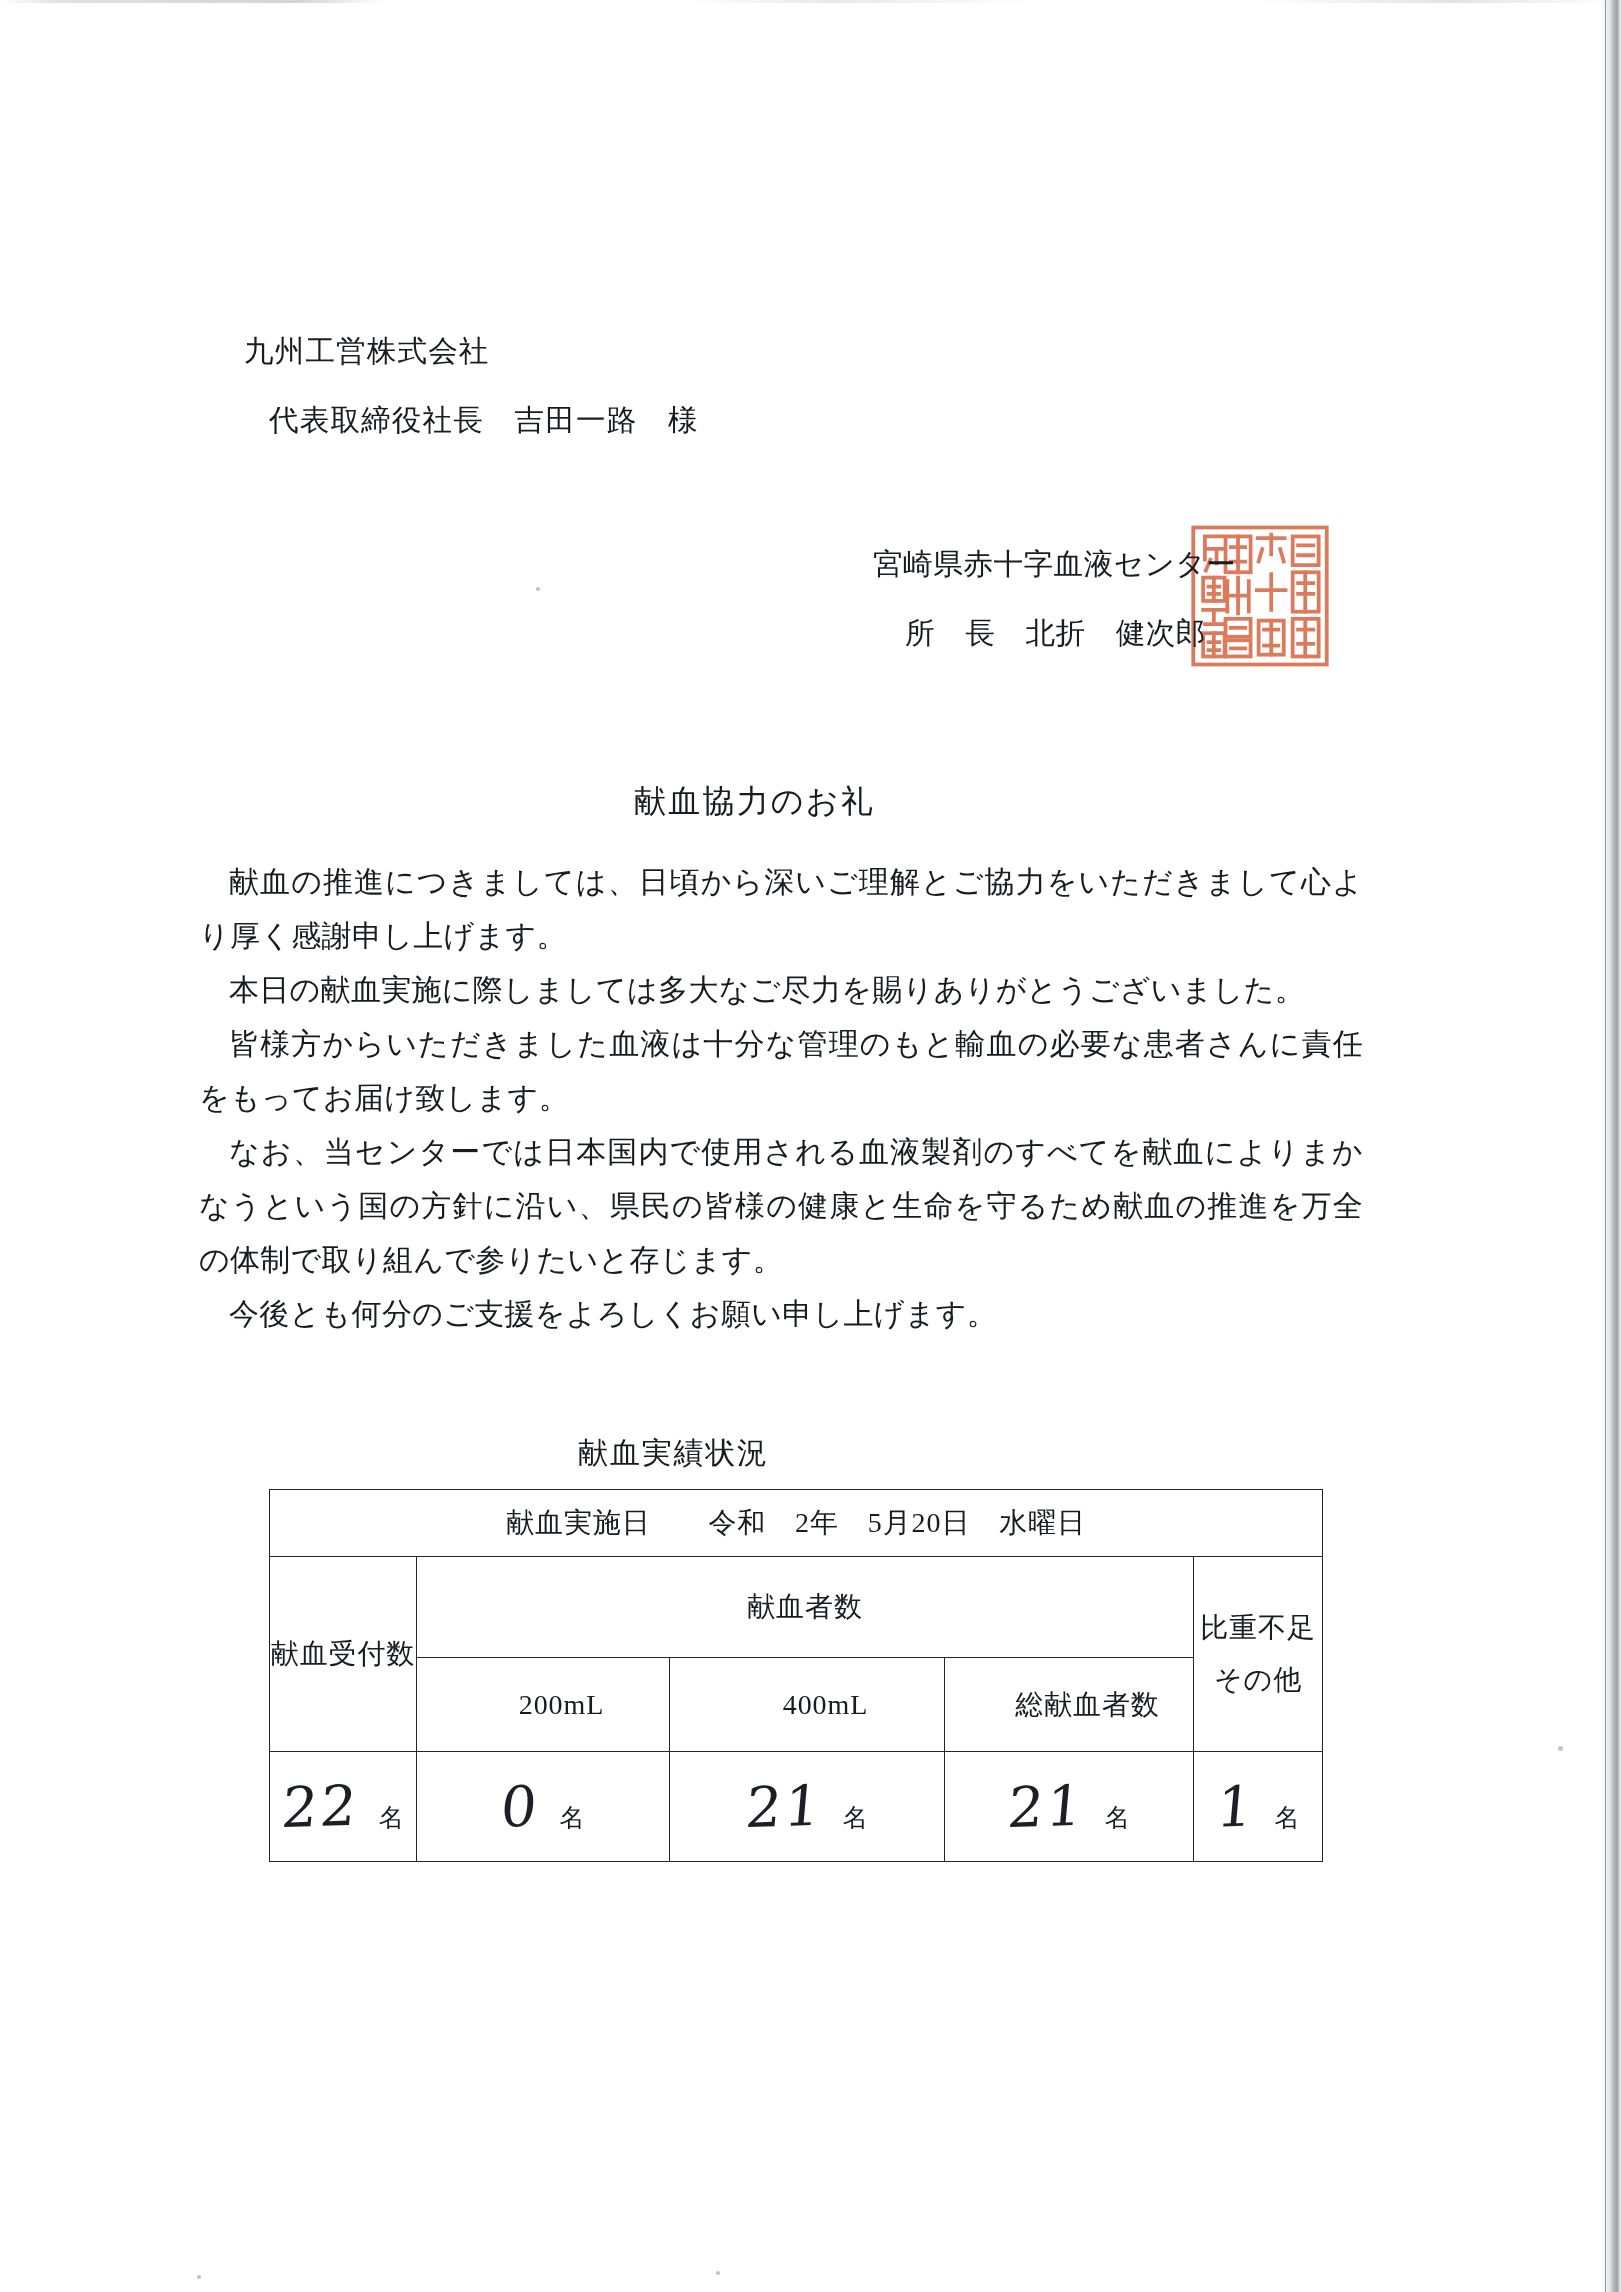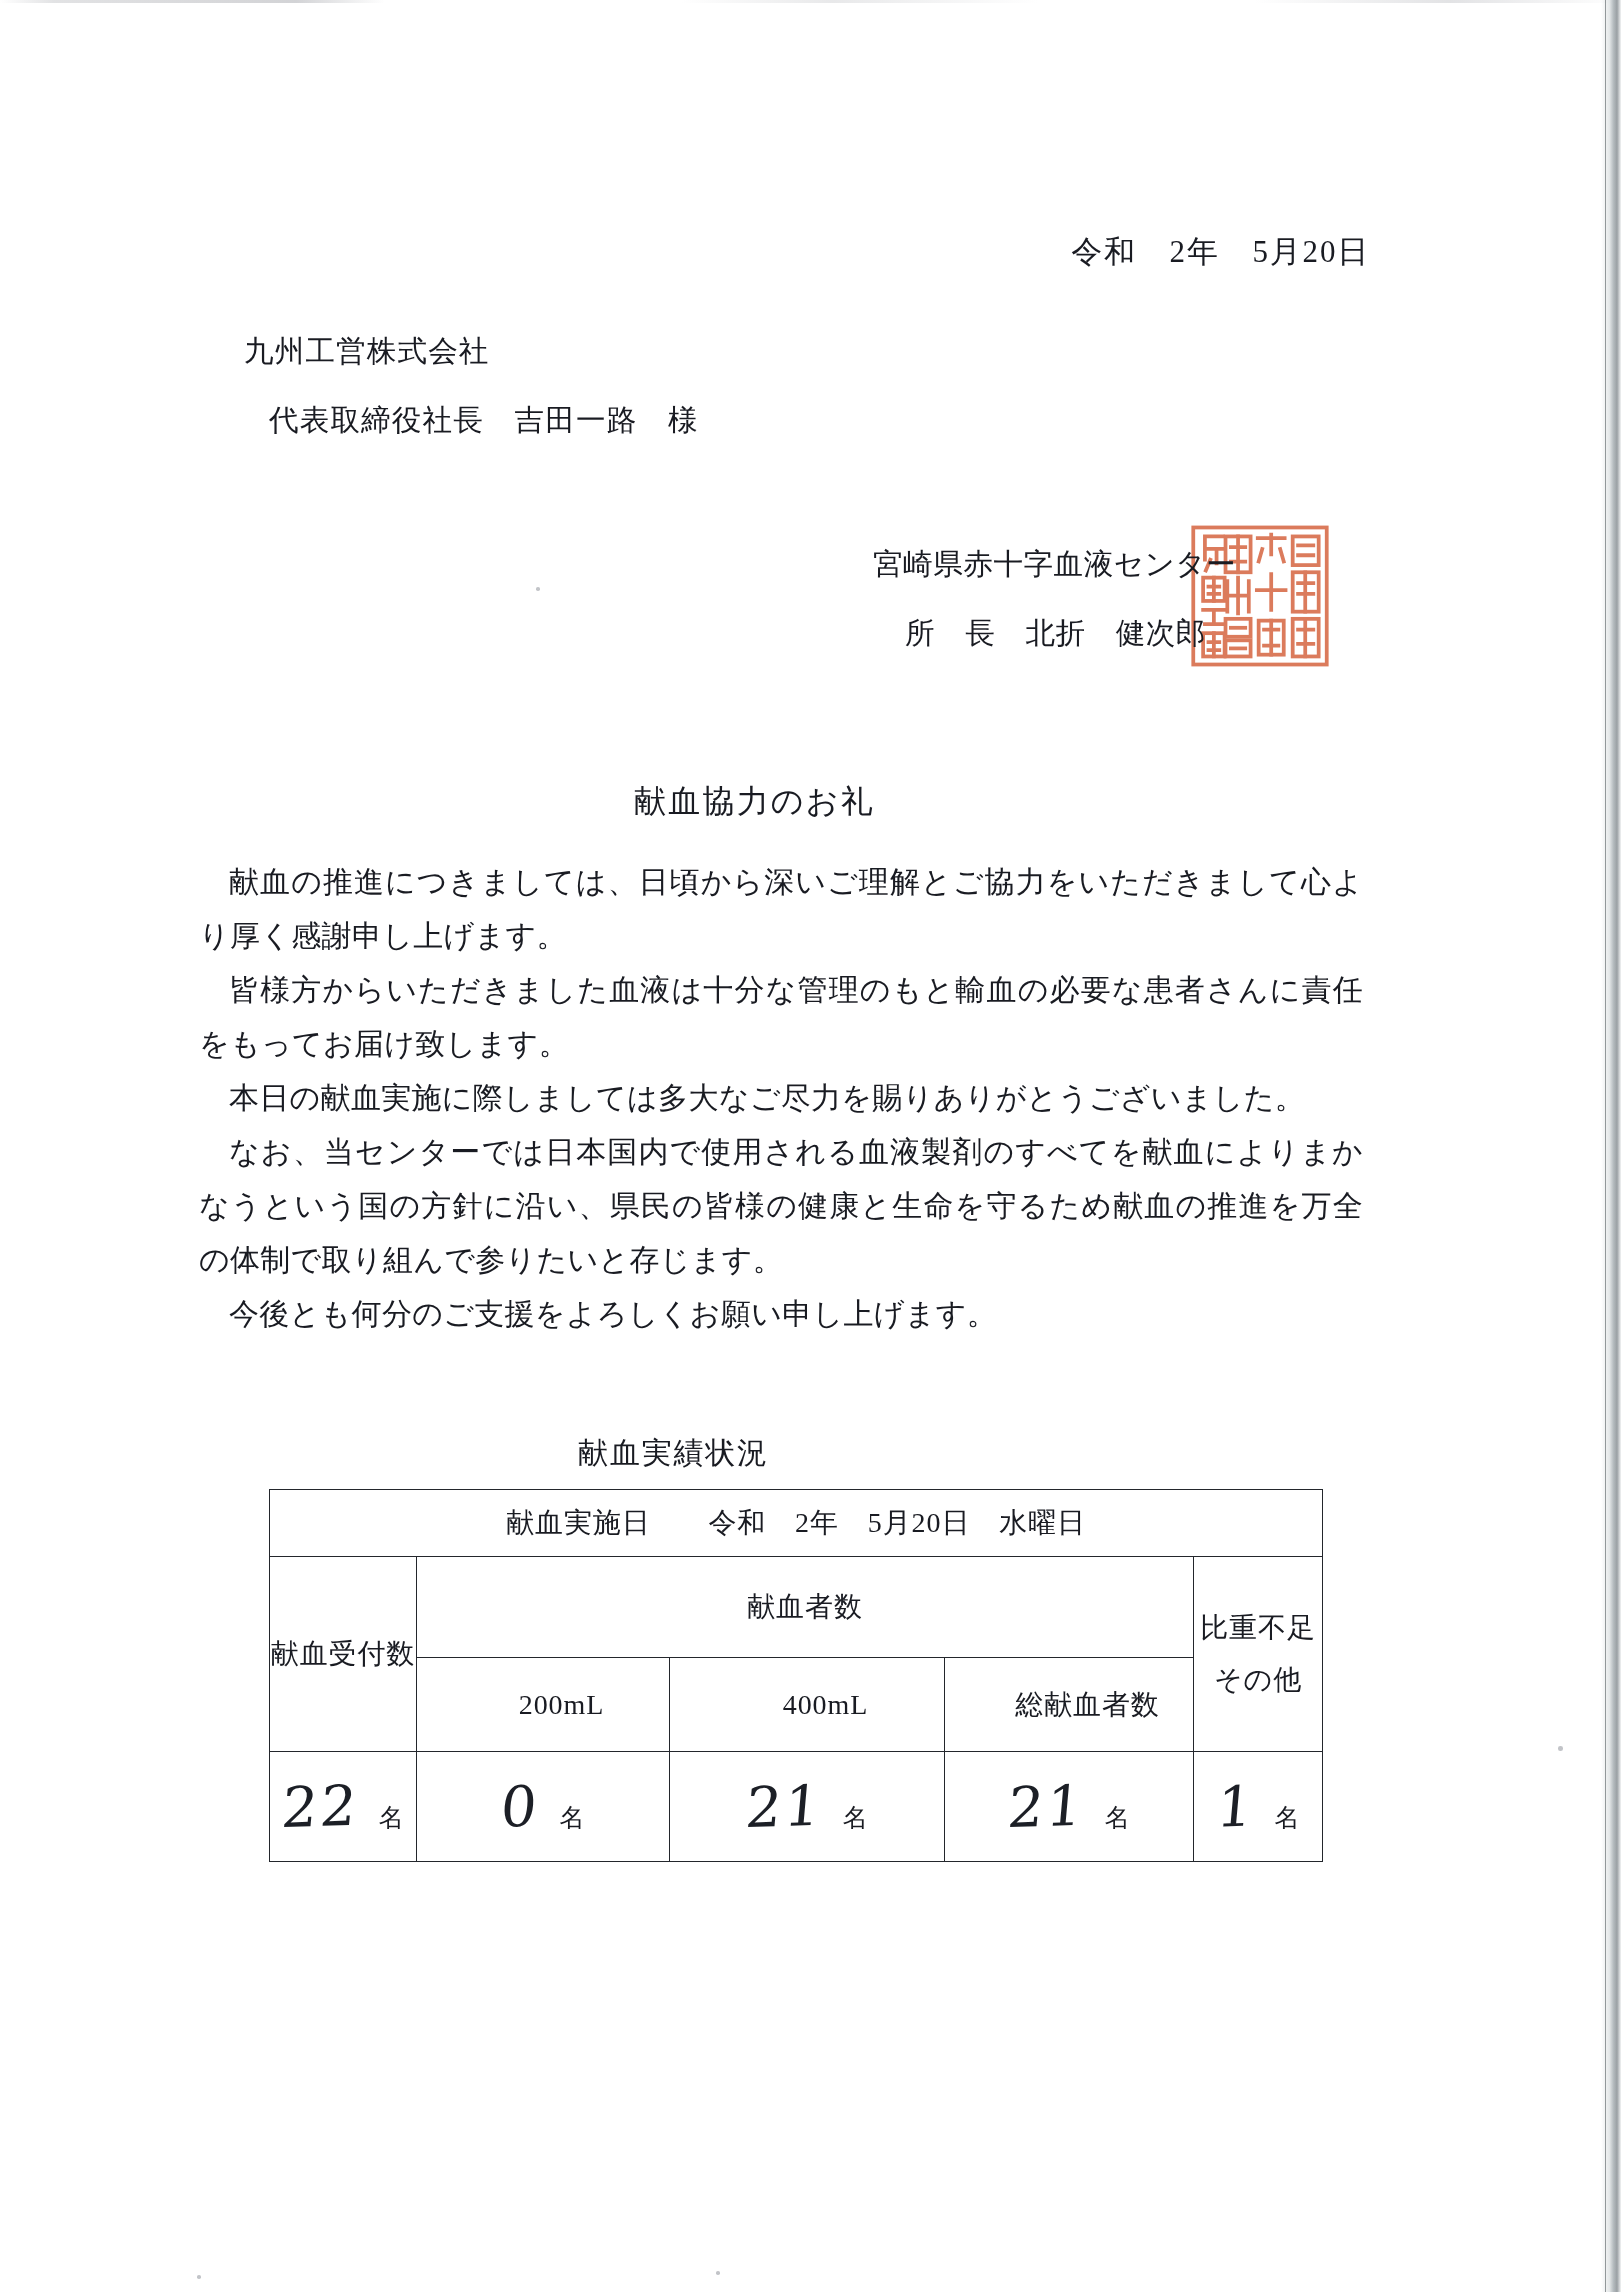--- a/index.html
+++ b/index.html
@@ -224,21 +224,20 @@
 <div class="page">
 
   <div class="scan-edge-top"></div>
   <div class="scan-edge-right"></div>
   <div class="scan-edge-right-line"></div>
   <div class="speck" style="left:536px; top:587px; width:3.6px; height:3.6px;"></div>
   <div class="speck" style="left:1558px; top:1746px; width:4.5px; height:4.5px;"></div>
   <div class="speck" style="left:197px; top:2275px; width:3.6px; height:3.6px;"></div>
   <div class="speck" style="left:716px; top:2271px; width:3.6px; height:3.6px;"></div>
 
-  <div class="date-line">令和　2年　5月20日</div>
 
   <div class="addressee">九州工営株式会社</div>
   <div class="addressee-name">代表取締役社長　吉田一路　様</div>
 
   <div class="sender-org">宮崎県赤十字血液センター</div>
   <div class="sender-person">所　長　北折　健次郎</div>
 
   <div class="seal">
     <svg viewBox="0 0 163 165" xmlns="http://www.w3.org/2000/svg">
       <g stroke="#d9704f" fill="none" stroke-width="4.2" stroke-linecap="square">
@@ -271,22 +270,22 @@
         <rect x="18" y="124" width="24" height="26"></rect>
         <path d="M24 134 h12 M30 124 v26 M24 143 h12"></path>
       </g>
     </svg>
   </div>
 
   <div class="letter-title">献血協力のお礼</div>
 
   <div class="body-block">
     <p>献血の推進につきましては、日頃から深いご理解とご協力をいただきまして心より厚く感謝申し上げます。</p>
+    <p>本日の献血実施に際しましては多大なご尽力を賜りありがとうございました。</p>
     <p>皆様方からいただきました血液は十分な管理のもと輸血の必要な患者さんに責任をもってお届け致します。</p>
-    <p>本日の献血実施に際しましては多大なご尽力を賜りありがとうございました。</p>
     <p>なお、当センターでは日本国内で使用される血液製剤のすべてを献血によりまかなうという国の方針に沿い、県民の皆様の健康と生命を守るため献血の推進を万全の体制で取り組んで参りたいと存じます。</p>
     <p>今後とも何分のご支援をよろしくお願い申し上げます。</p>
   </div>
 
   <div class="table-title">献血実績状況</div>
 
   <table class="result-table">
     <colgroup>
       <col style="width:147px">
       <col style="width:126px">

